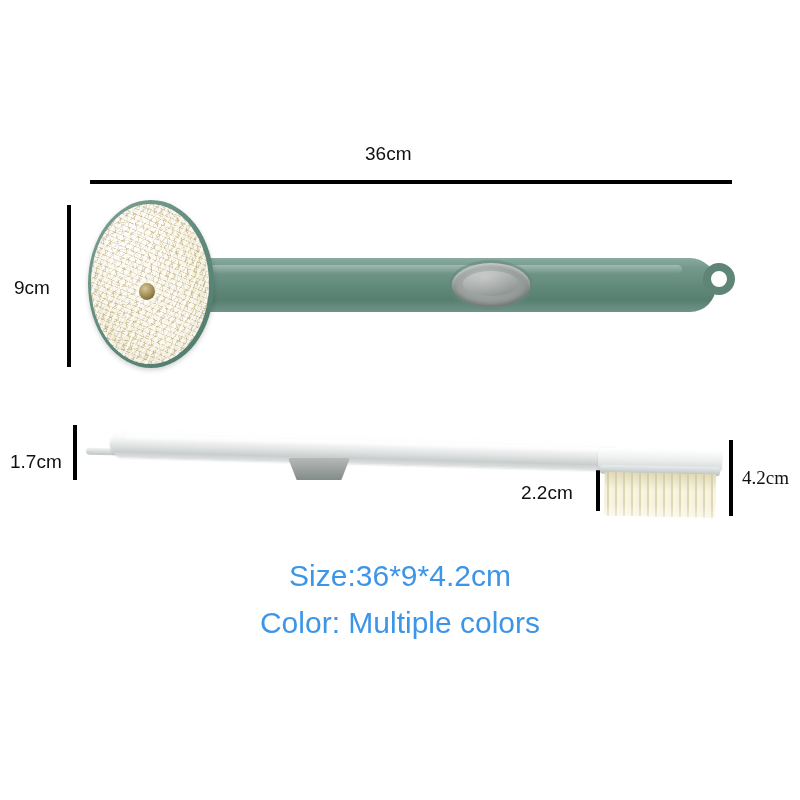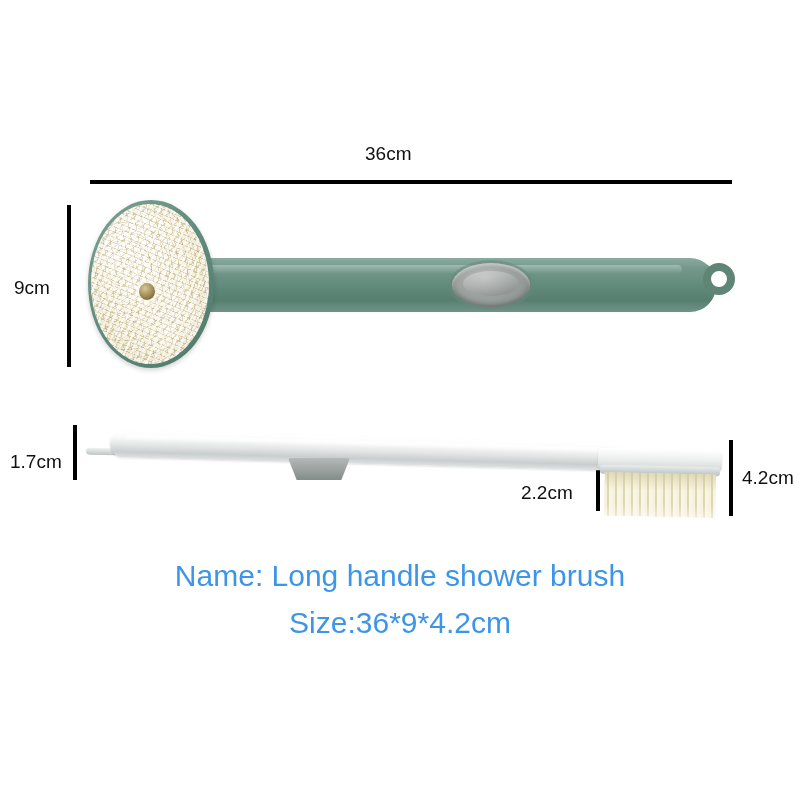--- a/index.html
+++ b/index.html
@@ -190,21 +190,21 @@
 
   
   .d17-label { left: 10px; top: 452px; }
   .d17-line  { left: 73px; top: 425px; height: 55px; }
 
   
   .d22-label { left: 521px; top: 483px; }
   .d22-line  { left: 596px; top: 464px; height: 47px; }
 
   
-  .d42-label { left: 742px; top: 468px; }
+  .d42-label { left: 742px; top: 468px; font-family: Liberation Serif, serif; }
   .d42-line  { left: 729px; top: 440px; height: 76px; }
 
   
   .side-shaft {
     position: absolute;
     left: 110px;
     top: 430px;
     width: 510px;
     height: 27px;
     transform: rotate(1.55deg);
@@ -345,17 +345,17 @@
   <div class="dim-line-v d42-line"></div>
 
   <div class="side-tip"></div>
   <div class="side-shaft"></div>
   <div class="side-button"></div>
   <div class="side-head-upper"></div>
   <div class="side-head-lower"></div>
   <div class="side-bristles"></div>
 
   <div class="specs">
-    <div class="spec-line">Name: Long handle shower brush</div>
     <div class="spec-line">Size:36*9*4.2cm</div>
+    <div class="spec-line">Color: Multiple colors</div>
   </div>
 
 </div>
 
 </body></html>

